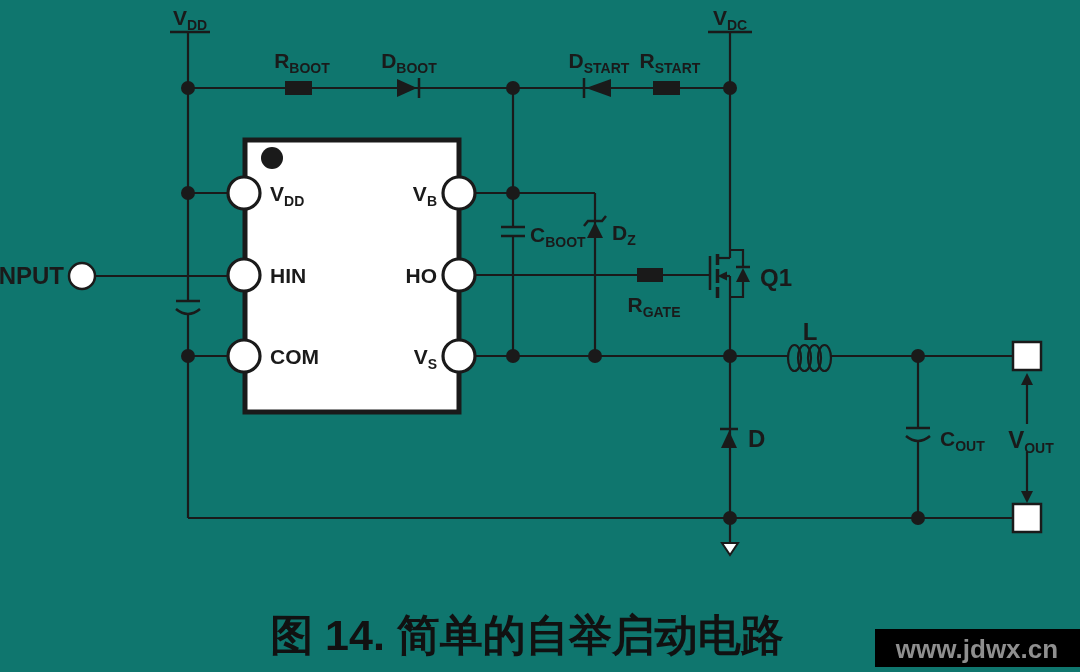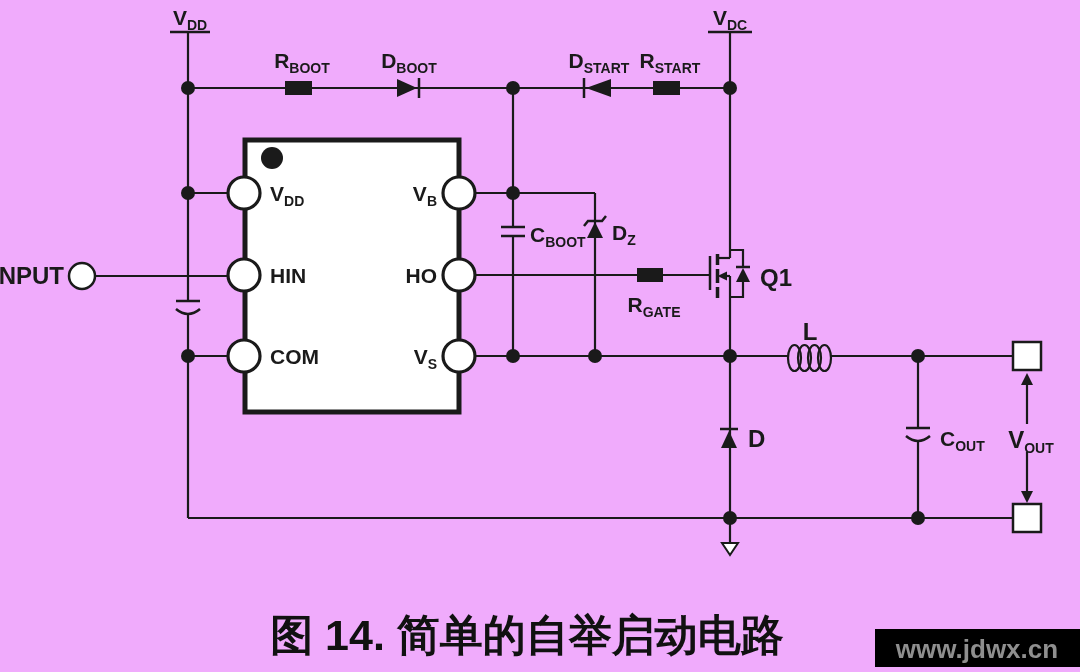--- a/index.html
+++ b/index.html
@@ -1,16 +1,16 @@
 <!DOCTYPE html>
 <html><head>
 <meta charset="utf-8">
 <style>
   html,body{margin:0;padding:0;background:#ffffff;}
-  .stage{position:relative;width:1080px;height:672px;background:#f0abfc;overflow:hidden;
+  .stage{position:relative;width:1080px;height:672px;background:#0f766e;overflow:hidden;
          font-family:"Liberation Sans",sans-serif;}
   svg{display:block;}
   .wire{stroke:#1a1a1a;stroke-width:2.2;fill:none;}
   .wire25{stroke:#1a1a1a;stroke-width:2.5;fill:none;}
   .chan{stroke:#1a1a1a;stroke-width:3.5;fill:none;}
   .icbox{stroke:#1a1a1a;stroke-width:5;fill:#ffffff;}
   .pin{stroke:#1a1a1a;stroke-width:3.2;fill:#ffffff;}
   .term{stroke:#1a1a1a;stroke-width:2.5;fill:#ffffff;}
   .dot{fill:#1a1a1a;stroke:none;}
   .blk{fill:#1a1a1a;stroke:none;}

